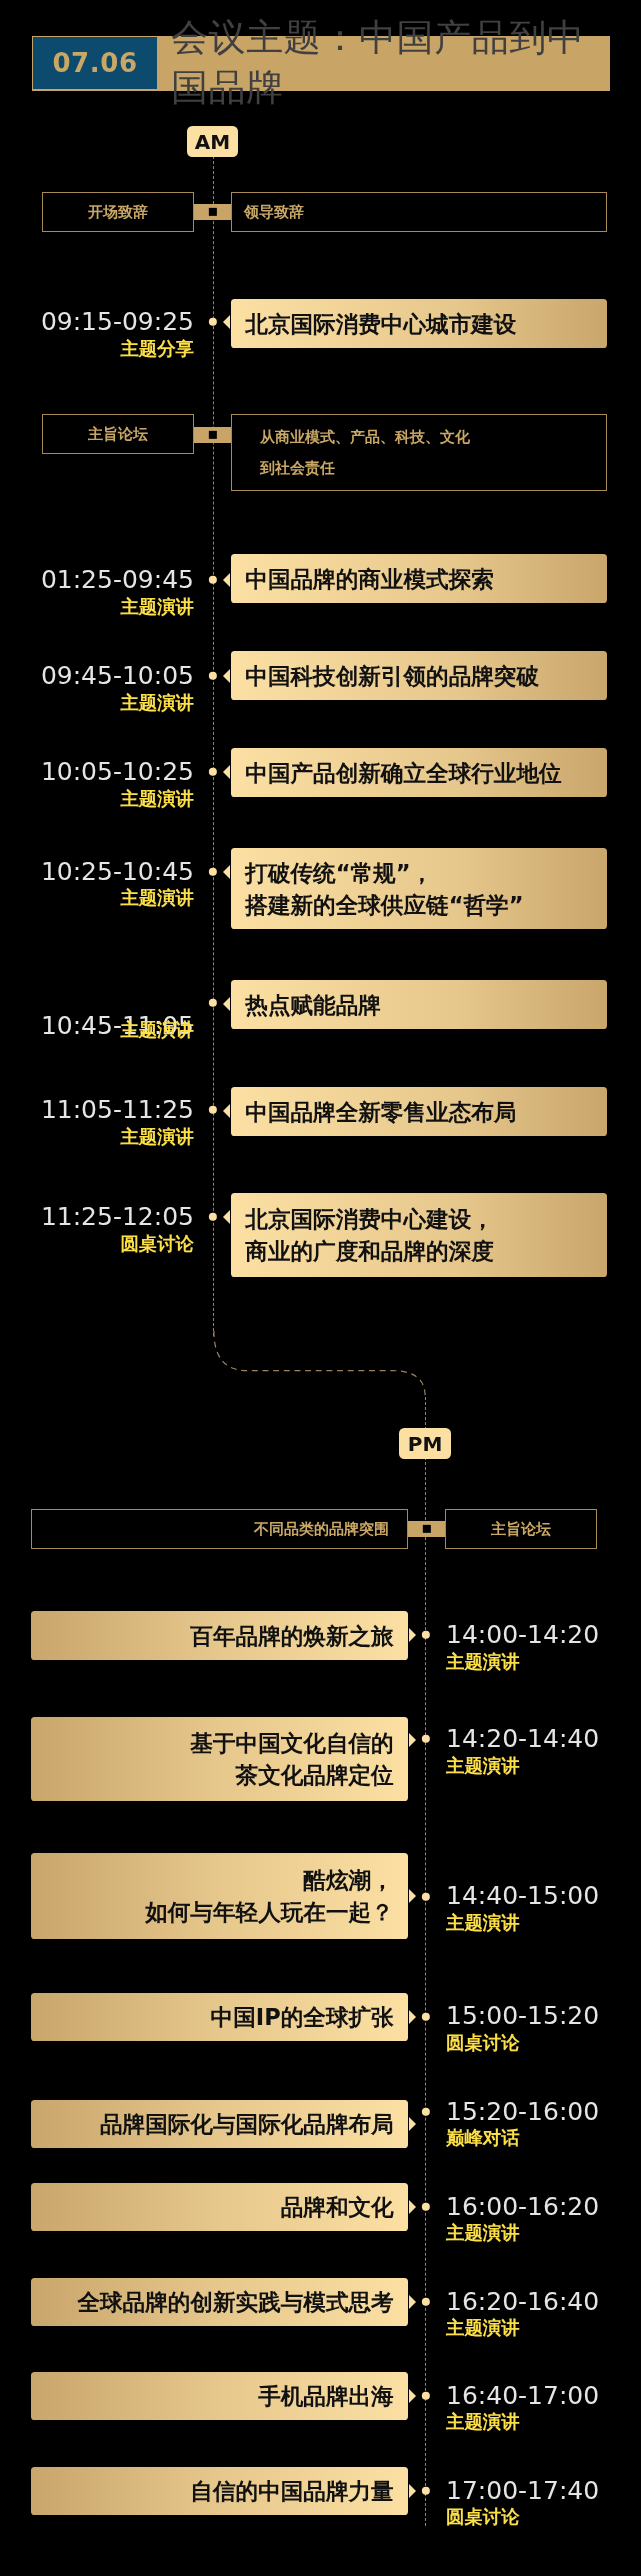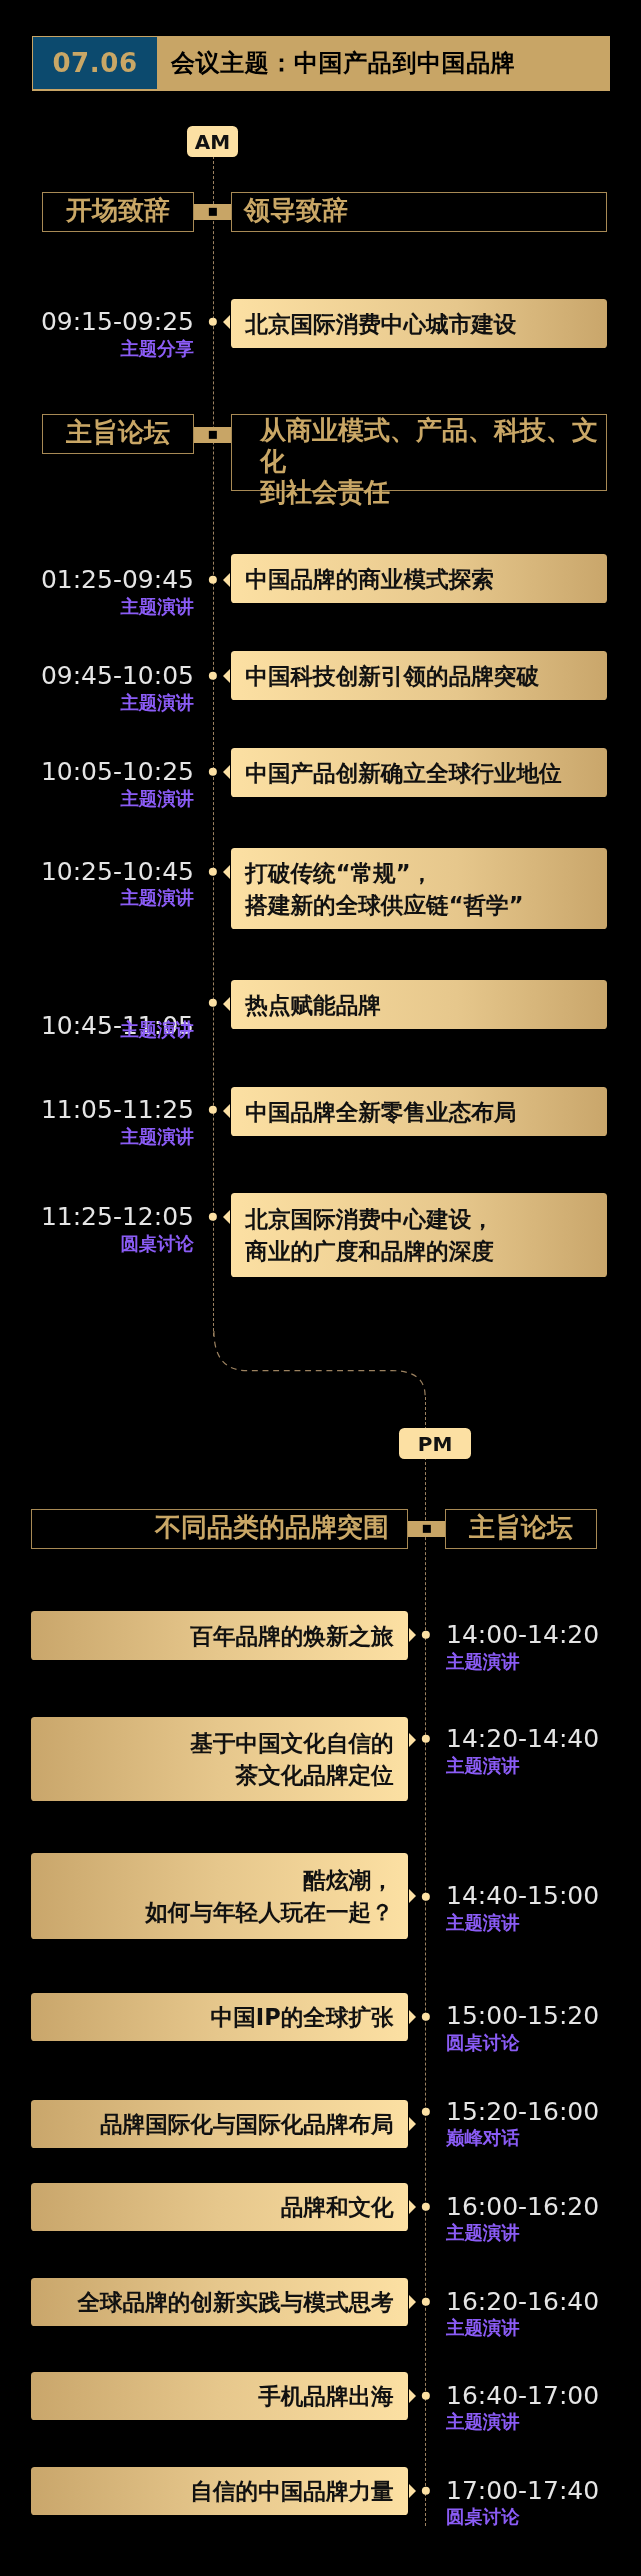--- a/index.html
+++ b/index.html
@@ -5,42 +5,42 @@
   html, body { margin:0; padding:0; background:#000; }
   body { width:642px; height:2576px; position:relative; overflow:hidden;
          font-family:"DejaVu Sans","Liberation Sans",sans-serif; color:#C9A766; }
   .abs { position:absolute; }
   
   .header { left:32px; top:36px; width:578px; height:55px; background:#C8A566; box-sizing:border-box; border:1.8px solid #C8A566; }
   .date-box { position:absolute; left:0; top:0; width:124px; height:52px; background:#0c4a6e;
               display:flex; align-items:center; justify-content:center;
               font-size:26px; color:#C9A766; font-weight:bold; letter-spacing:0.6px; }
   .theme { position:absolute; left:138px; top:0; height:52px; display:flex; align-items:center;
-           font-size:24px; font-weight:bold; color:#000000; letter-spacing:0.6px; }
+           font-size:37px; font-weight:normal; color:#404040; letter-spacing:0.6px; }
   
   .vline { position:absolute; width:0; border-left:1.2px dashed #9C8260; }
   .pill { position:absolute; background:#FCE0A3; color:#111; font-weight:bold; font-size:20px;
           border-radius:5.3px; display:flex; align-items:center; justify-content:center; }
   .obox { position:absolute; box-sizing:border-box; border:1.2px solid #A88A55; background:#000;
-          color:#C9A766; font-weight:bold; font-size:26px; display:flex; }
+          color:#C9A766; font-weight:bold; font-size:15px; display:flex; align-items:center; }
   .connector { position:absolute; background:#C8A566; }
   .connector .sq { position:absolute; width:8.3px; height:8.3px; background:#000; left:50%; top:50%; transform:translate(-50%,-50%); }
   .dot { position:absolute; width:8.3px; height:8.3px; border-radius:50%; background:#FCE0A3; transform:translate(-50%,-50%); }
   .card { position:absolute; box-sizing:border-box; border-radius:3.6px; color:#111; font-weight:bold;
           font-size:22.6px; line-height:32px; display:flex; align-items:center; }
   .card.am { background:linear-gradient(90deg,#FCE0A3 0%,#E6C78C 60%,#C9A66B 100%); padding-left:14.3px; }
   .card.pm { background:linear-gradient(90deg,#C9A66B 0%,#E6C78C 50%,#FCE0A3 100%); padding-right:14.3px;
              justify-content:flex-end; text-align:right; }
   .card.am::before { content:""; position:absolute; left:-7.7px; top:var(--ay); width:0; height:0;
              border-top:7.1px solid transparent; border-bottom:7.1px solid transparent; border-right:7.7px solid #FCE0A3; transform:translateY(-50%); }
   .card.pm::after { content:""; position:absolute; right:-7.7px; top:var(--ay); width:0; height:0;
              border-top:7.1px solid transparent; border-bottom:7.1px solid transparent; border-left:7.7px solid #FCE0A3; transform:translateY(-50%); }
   .card span { white-space:pre-line; }
   .time { position:absolute; font-size:25px; color:#e5e5e5; line-height:27px; white-space:nowrap; }
-  .kind { position:absolute; font-size:18.4px; color:#8b5cf6; font-weight:bold; line-height:21.4px; white-space:nowrap; }
+  .kind { position:absolute; font-size:18.4px; color:#fde047; font-weight:bold; line-height:21.4px; white-space:nowrap; }
   .am-side { right:calc(642px - 194px); text-align:right; }
   .pm-side { left:446px; text-align:left; }
 </style>
 </head>
 <body>
 
 <div class="abs header">
   <div class="date-box">07.06</div>
   <div class="theme">会议主题：中国产品到中国品牌</div>
 </div>
@@ -125,21 +125,21 @@
 </div>
 
 <div class="time am-side" style="top:1203px;">11:25-12:05</div>
 <div class="kind am-side" style="top:1233px;">圆桌讨论</div>
 <div class="dot" style="left:213px; top:1217px;"></div>
 <div class="card am" style="left:231px; top:1193px; width:376px; height:84px; --ay:24.4px;">
   <span>北京国际消费中心建设，
 商业的广度和品牌的深度</span>
 </div>
 
-<div class="pill" style="left:399px; top:1428px; width:72px; height:31px;">PM</div>
+<div class="pill" style="left:399px; top:1428px; width:52px; height:31px;">PM</div>
 
 <div class="obox" style="left:31px; top:1509px; width:377px; height:40px; justify-content:flex-end; padding-right:18px;">
   <span>不同品类的品牌突围</span>
 </div>
 <div class="connector" style="left:408px; top:1521px; width:37px; height:15.5px;">
     <div class="sq"></div>
   </div>
 <div class="obox" style="left:445px; top:1509px; width:152px; height:40px; justify-content:center;">
   <span>主旨论坛</span>
 </div>

